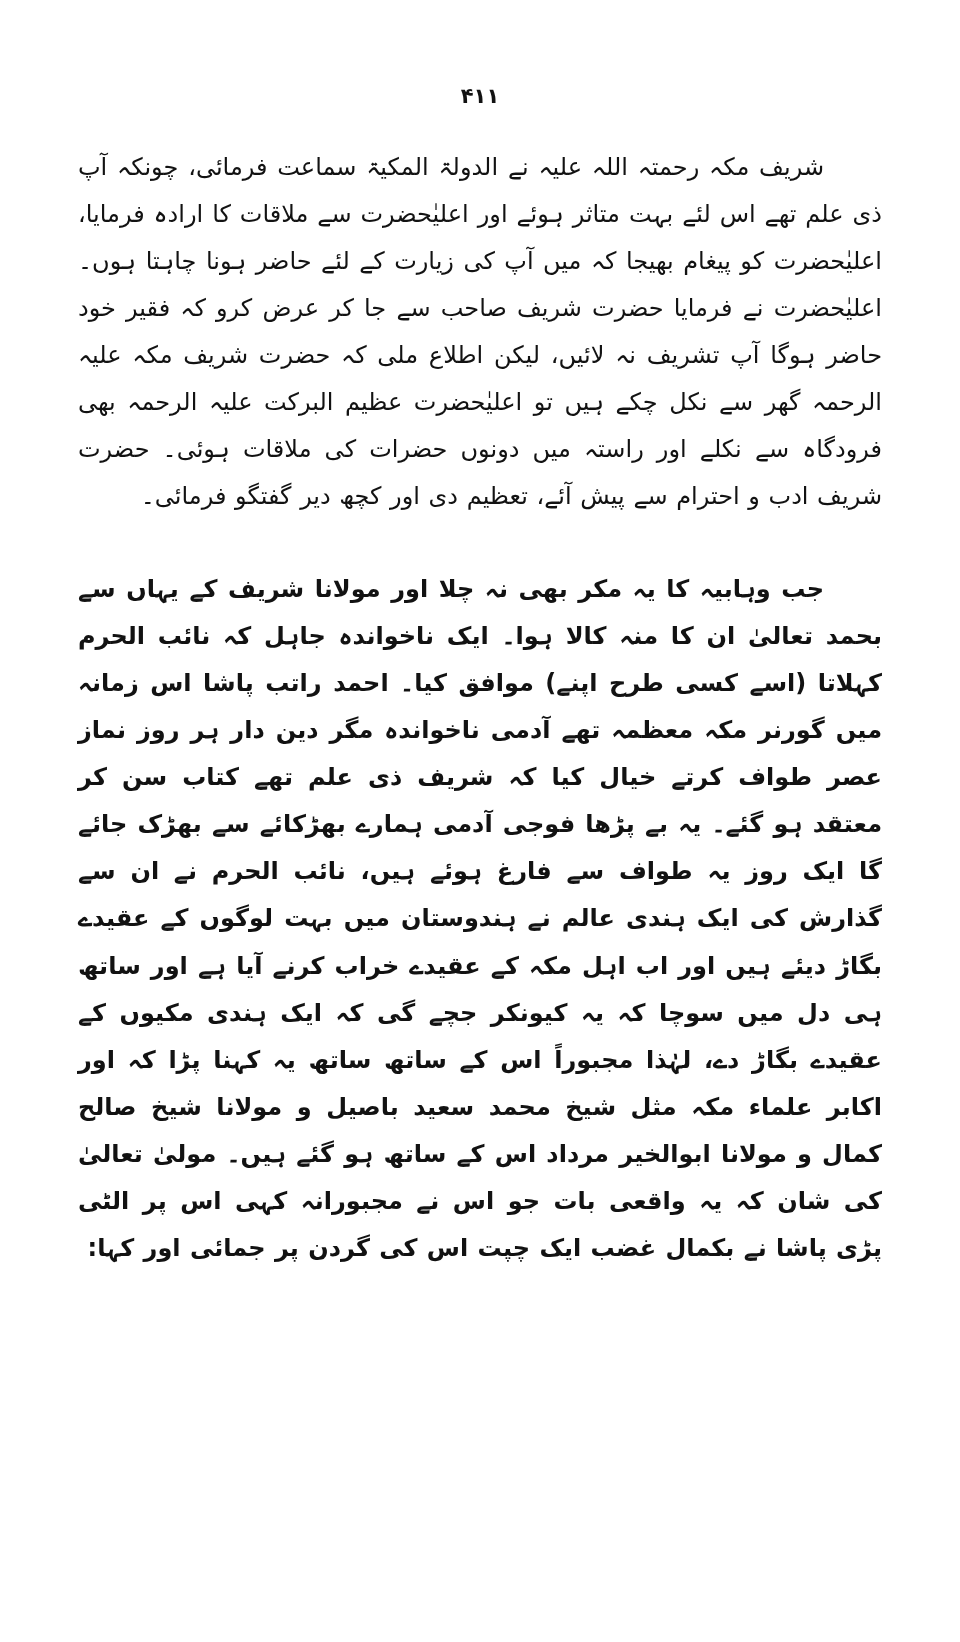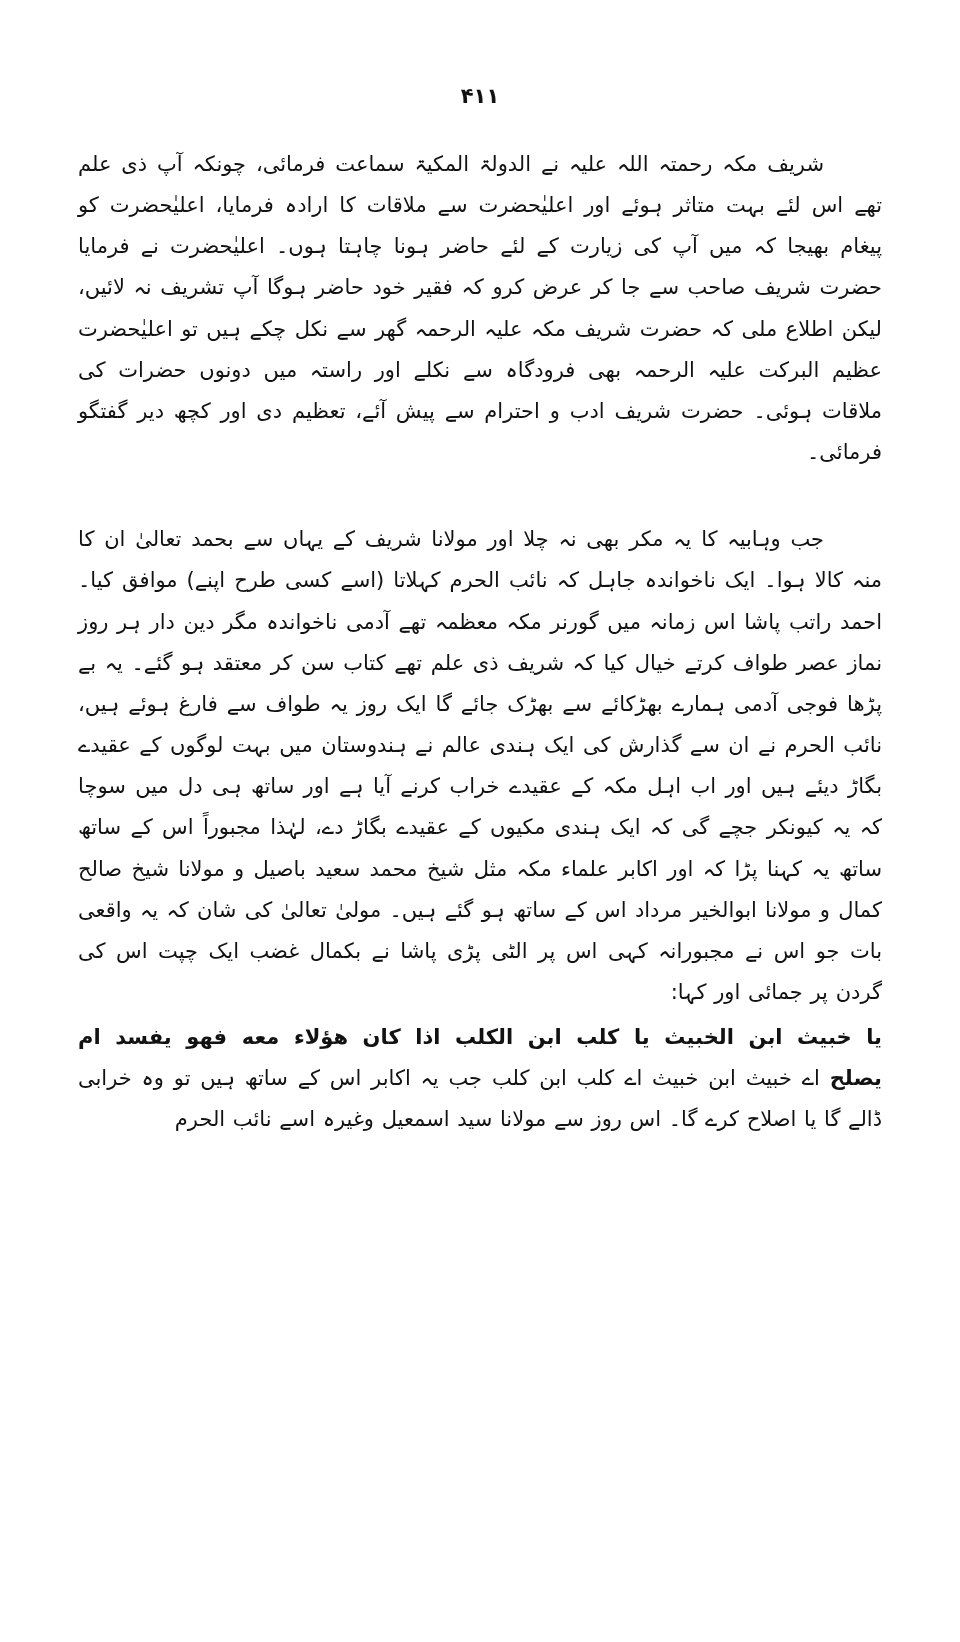--- a/index.html
+++ b/index.html
@@ -21,41 +21,42 @@
     overflow: hidden;
   }
   .page-number {
     text-align: center;
     font-size: 21px;
     font-weight: bold;
     letter-spacing: 2px;
     margin: 0 0 36px 0;
   }
   .body-text {
-    font-size: 21px;
+    font-size: 24px;
     line-height: 1.96;
     text-align: justify;
     margin: 0;
     word-spacing: 1px;
   }
   .indent {
     text-indent: 58px;
   }
   .para-1 {
     margin-bottom: 46px;
   }
   .section-heading {
     font-size: 38px;
     font-weight: bold;
     text-align: right;
     margin: 0 0 34px 0;
     line-height: 1.4;
   }
   .para-2 {
     margin-bottom: 4px;
+    font-weight: bold;
   }
   .quote-block {
     margin: 0;
   }
   .arabic-quote {
     font-weight: bold;
     word-spacing: 4px;
   }
   .translation-text {
     font-weight: normal;
@@ -66,15 +67,14 @@
 
 <div class="page">
 
   <div class="page-number">۴۱۱</div>
 
   <p class="body-text indent para-1">شریف مکہ رحمتہ اللہ علیہ نے الدولۃ المکیۃ سماعت فرمائی، چونکہ آپ ذی علم تھے اس لئے بہت متاثر ہوئے اور اعلیٰحضرت سے ملاقات کا ارادہ فرمایا، اعلیٰحضرت کو پیغام بھیجا کہ میں آپ کی زیارت کے لئے حاضر ہونا چاہتا ہوں۔ اعلیٰحضرت نے فرمایا حضرت شریف صاحب سے جا کر عرض کرو کہ فقیر خود حاضر ہوگا آپ تشریف نہ لائیں، لیکن اطلاع ملی کہ حضرت شریف مکہ علیہ الرحمہ گھر سے نکل چکے ہیں تو اعلیٰحضرت عظیم البرکت علیہ الرحمہ بھی فرودگاہ سے نکلے اور راستہ میں دونوں حضرات کی ملاقات ہوئی۔ حضرت شریف ادب و احترام سے پیش آئے، تعظیم دی اور کچھ دیر گفتگو فرمائی۔</p>
 
 
   <p class="body-text indent para-2">جب وہابیہ کا یہ مکر بھی نہ چلا اور مولانا شریف کے یہاں سے بحمد تعالیٰ ان کا منہ کالا ہوا۔ ایک ناخواندہ جاہل کہ نائب الحرم کہلاتا (اسے کسی طرح اپنے) موافق کیا۔ احمد راتب پاشا اس زمانہ میں گورنر مکہ معظمہ تھے آدمی ناخواندہ مگر دین دار ہر روز نماز عصر طواف کرتے خیال کیا کہ شریف ذی علم تھے کتاب سن کر معتقد ہو گئے۔ یہ بے پڑھا فوجی آدمی ہمارے بھڑکائے سے بھڑک جائے گا ایک روز یہ طواف سے فارغ ہوئے ہیں، نائب الحرم نے ان سے گذارش کی ایک ہندی عالم نے ہندوستان میں بہت لوگوں کے عقیدے بگاڑ دیئے ہیں اور اب اہل مکہ کے عقیدے خراب کرنے آیا ہے اور ساتھ ہی دل میں سوچا کہ یہ کیونکر جچے گی کہ ایک ہندی مکیوں کے عقیدے بگاڑ دے، لہٰذا مجبوراً اس کے ساتھ ساتھ یہ کہنا پڑا کہ اور اکابر علماء مکہ مثل شیخ محمد سعید باصیل و مولانا شیخ صالح کمال و مولانا ابوالخیر مرداد اس کے ساتھ ہو گئے ہیں۔ مولیٰ تعالیٰ کی شان کہ یہ واقعی بات جو اس نے مجبورانہ کہی اس پر الٹی پڑی پاشا نے بکمال غضب ایک چپت اس کی گردن پر جمائی اور کہا:</p>
 
-  <p class="body-text quote-block"><span class="arabic-quote">یا خبیث ابن الخبیث یا کلب ابن الکلب اذا کان هؤلاء معه فهو یفسد ام یصلح</span><span class="translation-text"> اے خبیث ابن خبیث اے کلب ابن کلب جب یہ اکابر اس کے ساتھ ہیں تو وہ خرابی ڈالے گا یا اصلاح کرے گا۔ اس روز سے مولانا سید اسمعیل وغیرہ اسے نائب الحرم</span></p>
 
 </div>
 
 </body></html>

